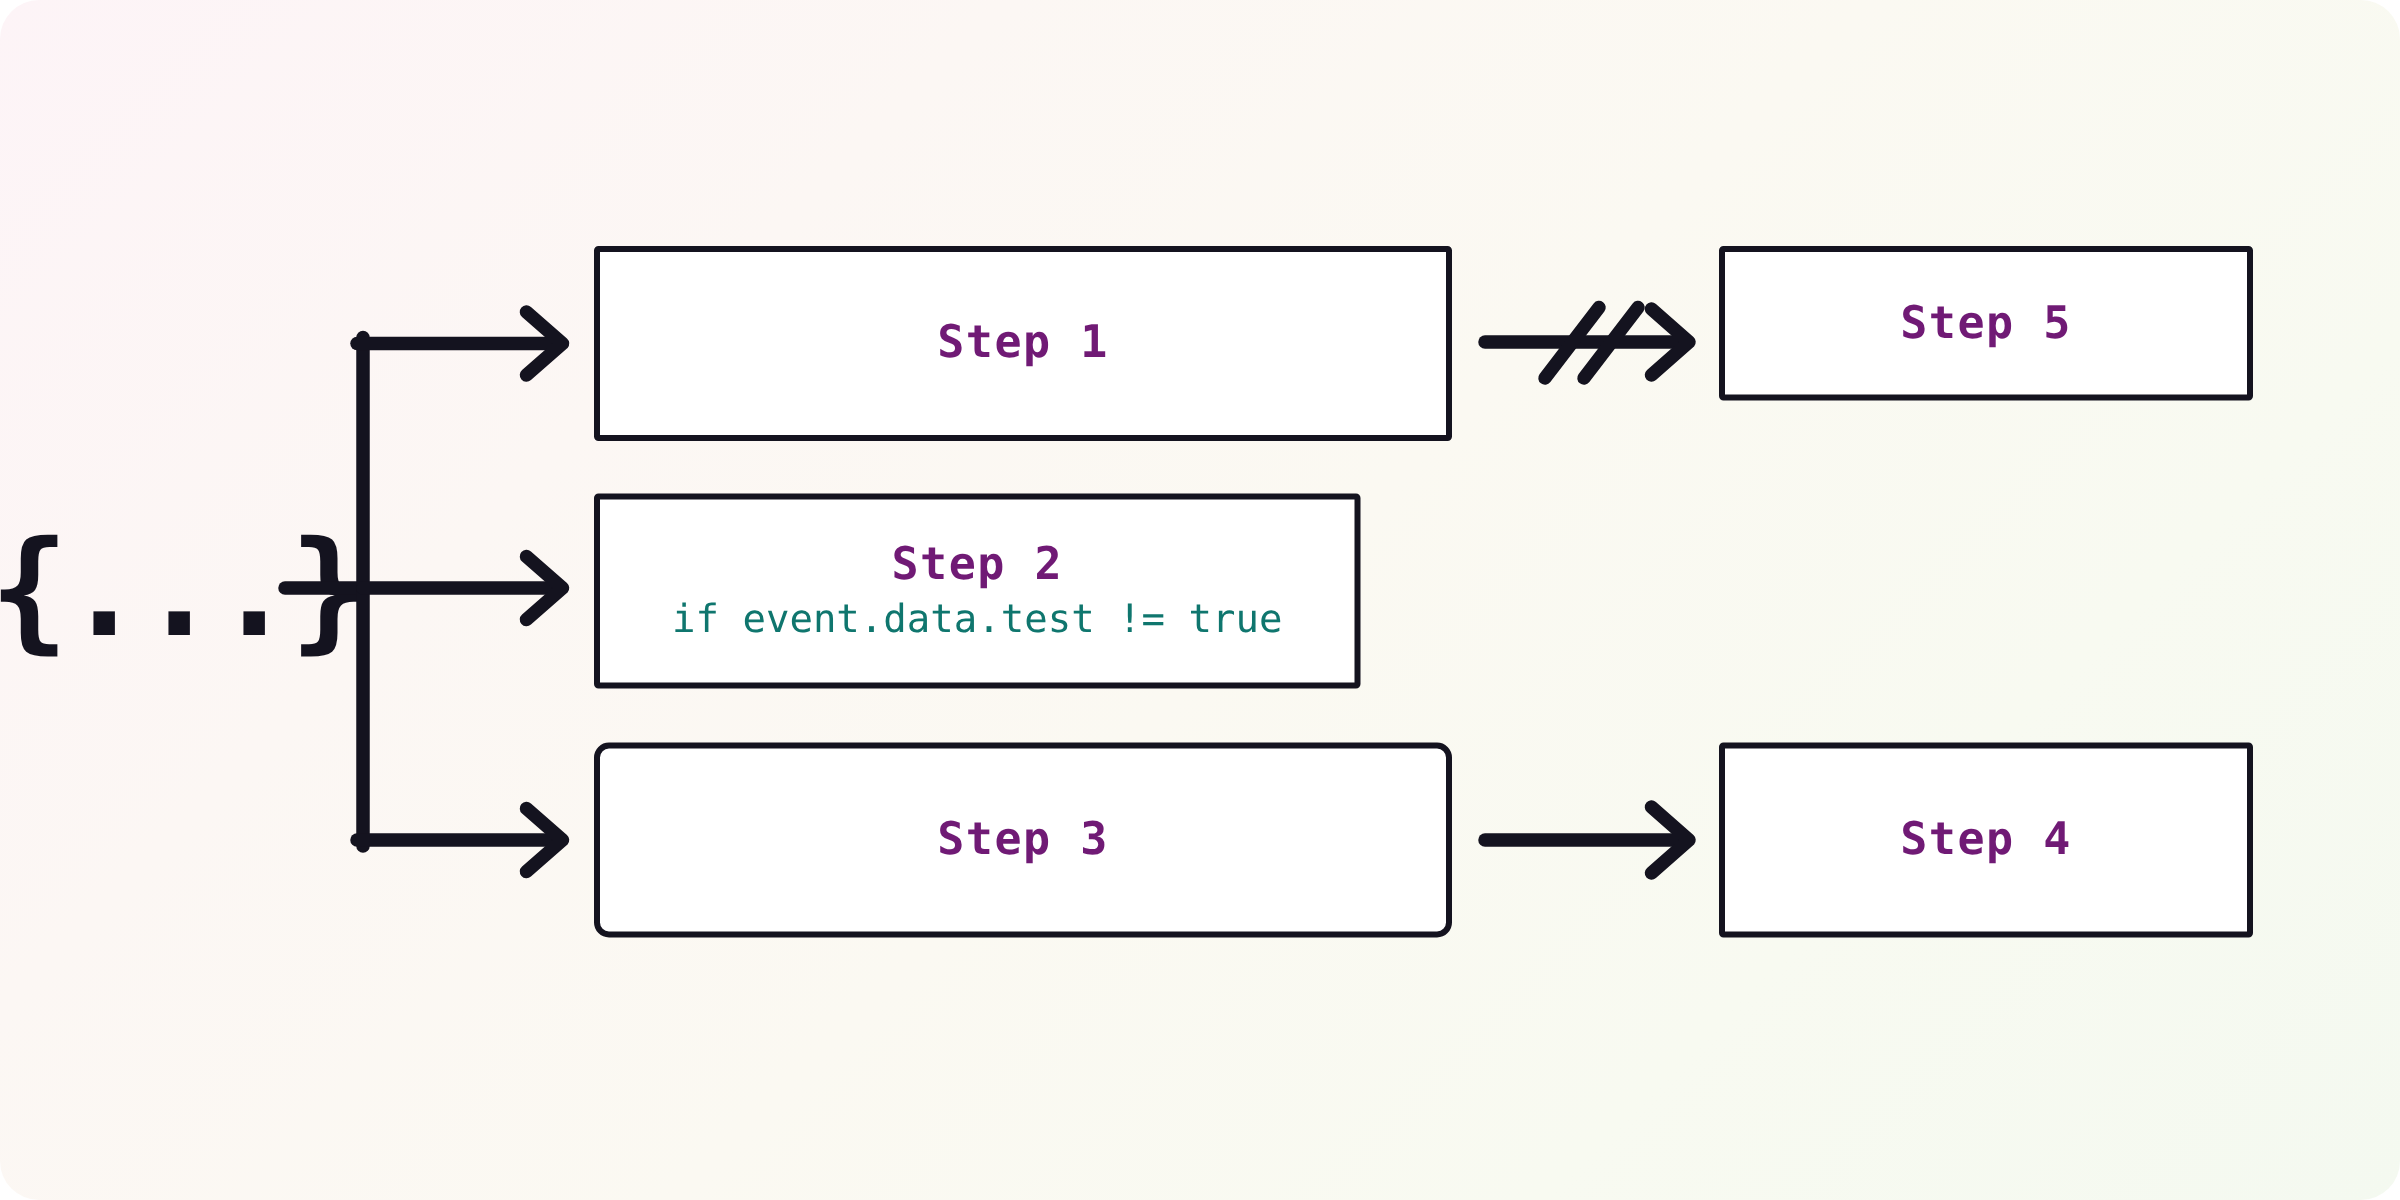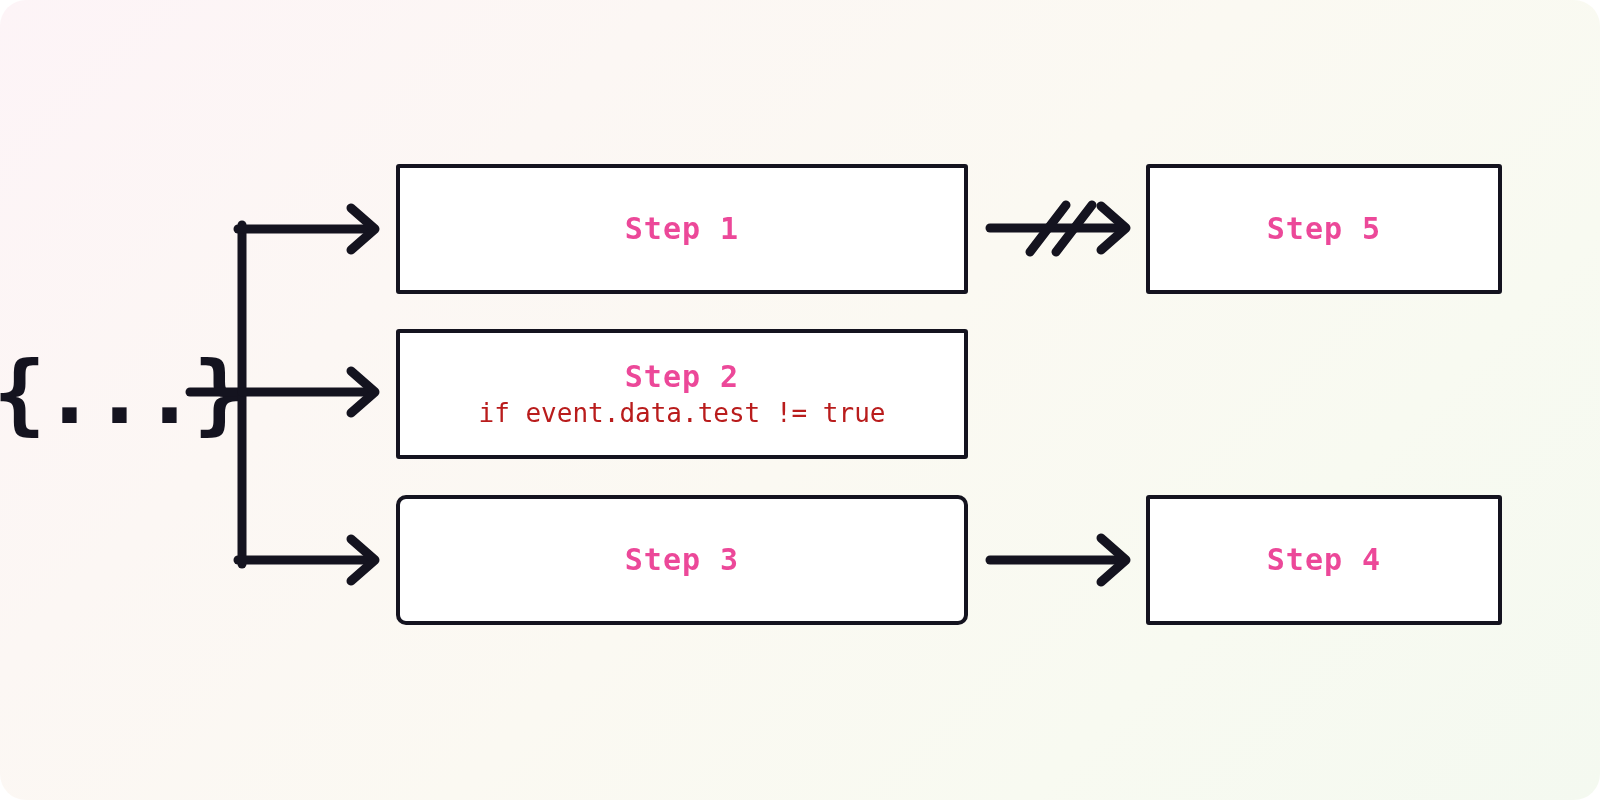--- a/index.html
+++ b/index.html
@@ -56,41 +56,41 @@
     border-radius: 3px;
     display: flex;
     flex-direction: column;
     align-items: center;
     justify-content: center;
   }
   .step-title {
     font-family: "DejaVu Sans Mono", monospace;
     font-size: 30px;
     font-weight: 700;
-    color: #ec4899;
+    color: #701a75;
     letter-spacing: 1px;
     line-height: 1.18;
     white-space: pre;
   }
   .step-cond {
     font-family: "DejaVu Sans Mono", monospace;
     font-size: 26px;
     font-weight: 400;
-    color: #b91c1c;
+    color: #0f766e;
     letter-spacing: 0px;
     line-height: 1.2;
     margin-top: 4px;
     white-space: pre;
   }
 
   
   #box-step-1 { left: 396px;  top: 164px; width: 572px; height: 130px; }
-  #box-step-2 { left: 396px;  top: 329px; width: 572px; height: 130px; }
+  #box-step-2 { left: 396px;  top: 329px; width: 511px; height: 130px; }
   #box-step-3 { left: 396px;  top: 495px; width: 572px; height: 130px; border-radius: 10px; }
-  #box-step-5 { left: 1146px; top: 164px; width: 356px; height: 130px; }
+  #box-step-5 { left: 1146px; top: 164px; width: 356px; height: 103px; }
   #box-step-6 { left: 1146px; top: 495px; width: 356px; height: 130px; }
 
   
   #wires {
     position: absolute;
     left: 0; top: 0;
     width: 1600px;
     height: 800px;
     pointer-events: none;
   }

